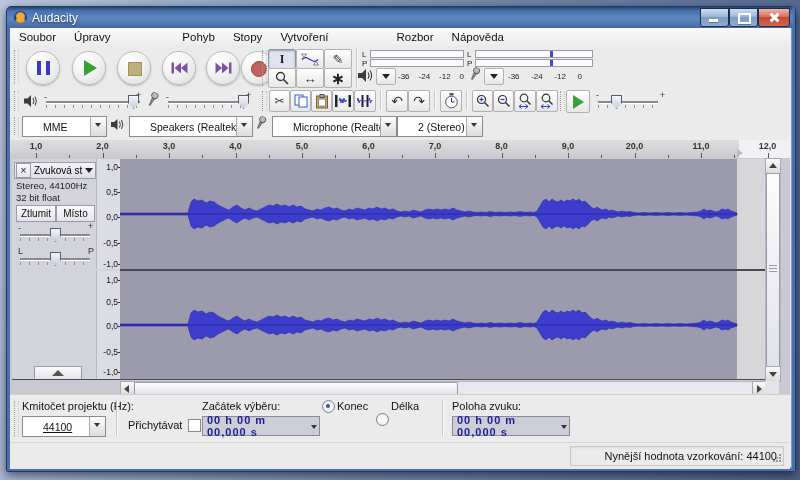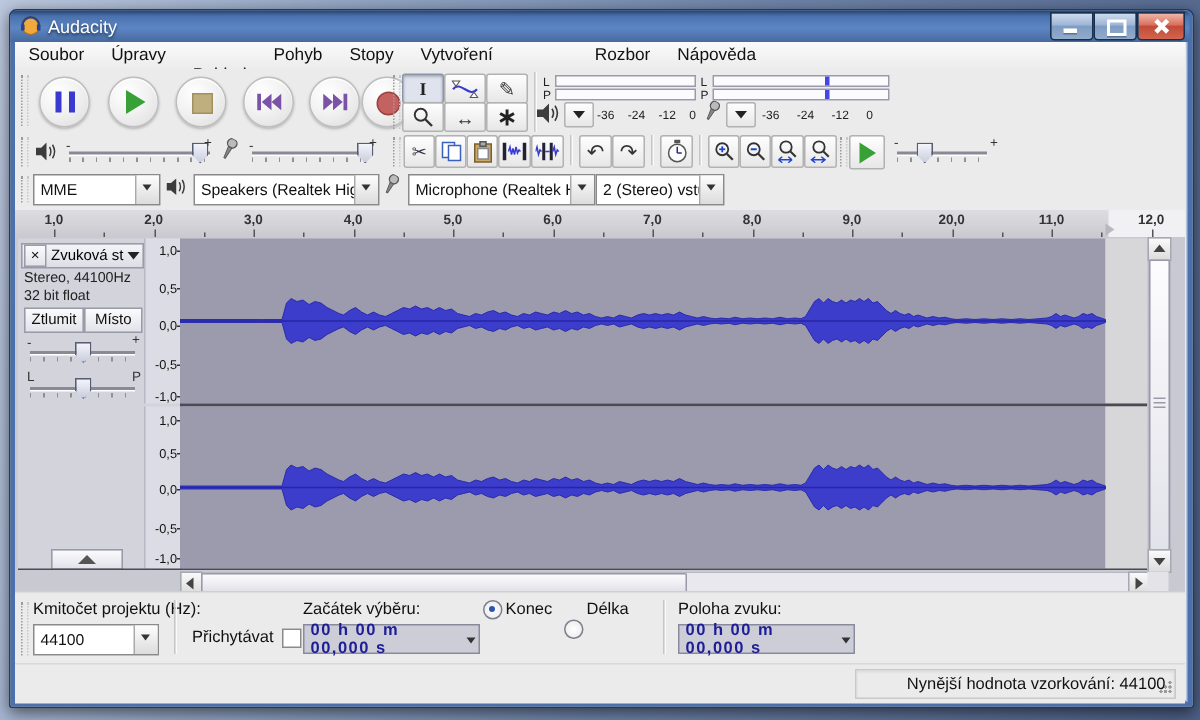--- a/index.html
+++ b/index.html
@@ -45,21 +45,21 @@
   .tbtn.pressed{background:#dfe3ee;box-shadow:inset 0 1px 2px rgba(0,0,0,.3);border-color:#8b93a8;}
   .mbar{background:#fbfbfd;border:1px solid #9a9aa8;}
   .mtrlabel{font-size:8px;color:#222;line-height:8px;}
   .scalewrap{display:flex;justify-content:space-between;font-size:8px;color:#222;}
   .slidertrack{height:2px;background:#8a8a96;box-shadow:0 1px 0 #fff;}
   .sliderticks{height:3px;background:repeating-linear-gradient(90deg,#909090 0 1px,transparent 1px 9px);}
   .thumb{width:9px;height:12px;background:linear-gradient(#f4f4fa,#c9cede);border:1px solid #565e74;
     clip-path:polygon(0 0,100% 0,100% 58%,50% 100%,0 58%);}
   .minmax{font-size:9px;color:#333;}
   .combo{background:#fff;border:1px solid #8a8a8a;font-size:10.5px;color:#111;display:flex;align-items:center;}
-  .combo .txt{padding-left:4px;flex:1;white-space:nowrap;overflow:hidden;}
+  .combo .txt{padding-left:20px;flex:1;white-space:nowrap;overflow:hidden;}
   .combo .arr{width:15px;align-self:stretch;border-left:1px solid #aaa;background:linear-gradient(#fdfdfd,#dcdcdc);position:relative;}
   .combo .arr:before{content:"";position:absolute;left:4px;top:6px;border-left:3.5px solid transparent;border-right:3.5px solid transparent;border-top:4px solid #333;}
   
   .ruler{left:10px;top:140px;width:780px;height:18px;background:#f1f1f3;border-bottom:1px solid #8a8a8a;overflow:hidden;}
   .rulersel{position:absolute;left:0;top:0;width:729px;height:18px;background:linear-gradient(#dddde1,#c9c9cf);}
   .rlabel{position:absolute;top:1px;font-size:9px;font-weight:bold;color:#333;transform:translateX(-50%);}
   .rtick{position:absolute;bottom:0;width:1px;background:#555;}
   .rmarker{position:absolute;left:727px;top:9px;width:0;height:0;border-top:4px solid transparent;border-bottom:4px solid transparent;border-left:6px solid #b8b8c2;}
   
   .trackzone{left:10px;top:158px;width:780px;height:236px;background:#c9c9d2;}
@@ -520,21 +520,21 @@
       </div>
     <div class="sbtn" style="left:755px;top:208px;width:14px;height:14px;">
         <span class="arrow-d"></span>
       </div>
     <div class="abs" style="left:755px;top:223px;width:14px;height:13px;background:#e4e4e8;"></div>
   </div>
 
   <div class="abs selbar">
     <div class="abs vgrip" style="left:4px;top:6px;height:36px;"></div>
     <div class="abs sellabel" style="left:12px;top:5px;">Kmitočet projektu (Hz):</div>
-    <div class="abs combo" style="left:12px;top:21px;width:82px;height:19px;">
+    <div class="abs combo" style="left:12px;top:21px;width:82px;height:19px;text-decoration:underline;">
       <span class="txt">44100</span>
         <span class="arr"></span>
       </div>
     <div class="abs vsep" style="left:106px;top:5px;height:36px;"></div>
     <div class="abs sellabel" style="left:118px;top:24px;">Přichytávat</div>
     <div class="abs checkbox" style="left:178px;top:24px;"></div>
     <div class="abs sellabel" style="left:192px;top:5px;">Začátek výběru:</div>
     <div class="abs timefield" style="left:192px;top:21px;width:112px;height:18px;">
       <span>00 h 00 m 00,000 s</span>
         <span class="tf-arr"></span>

